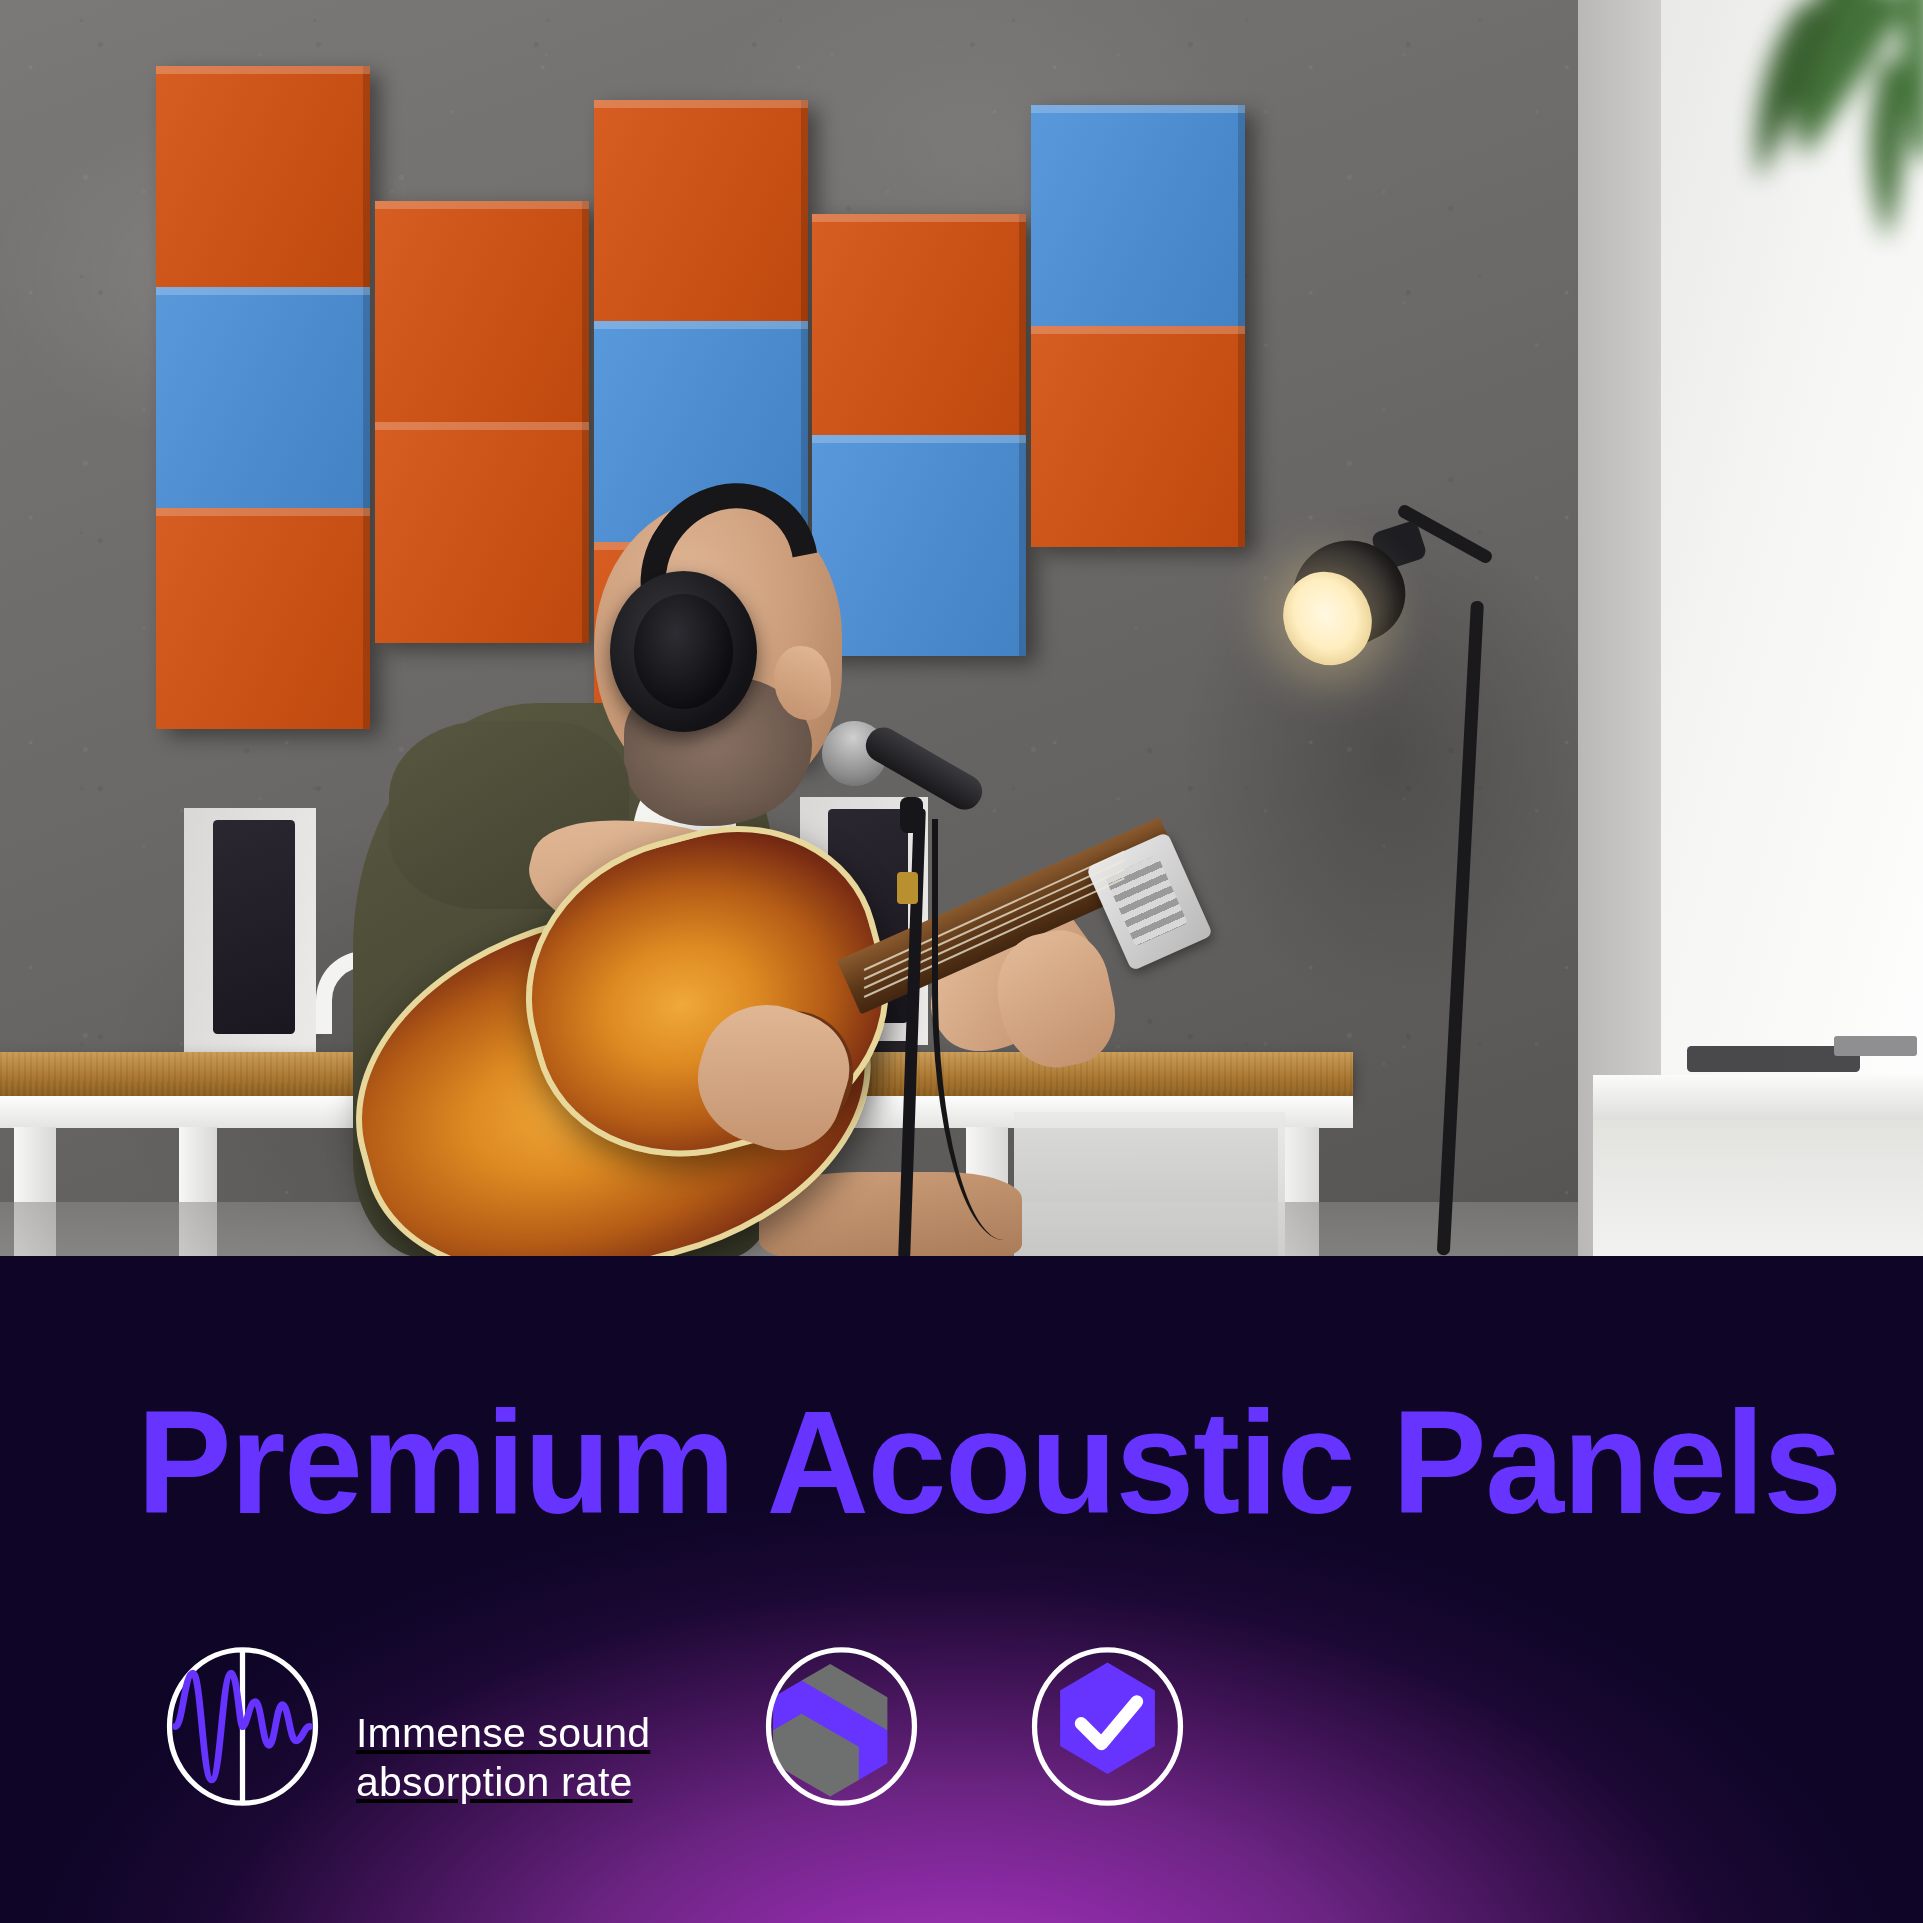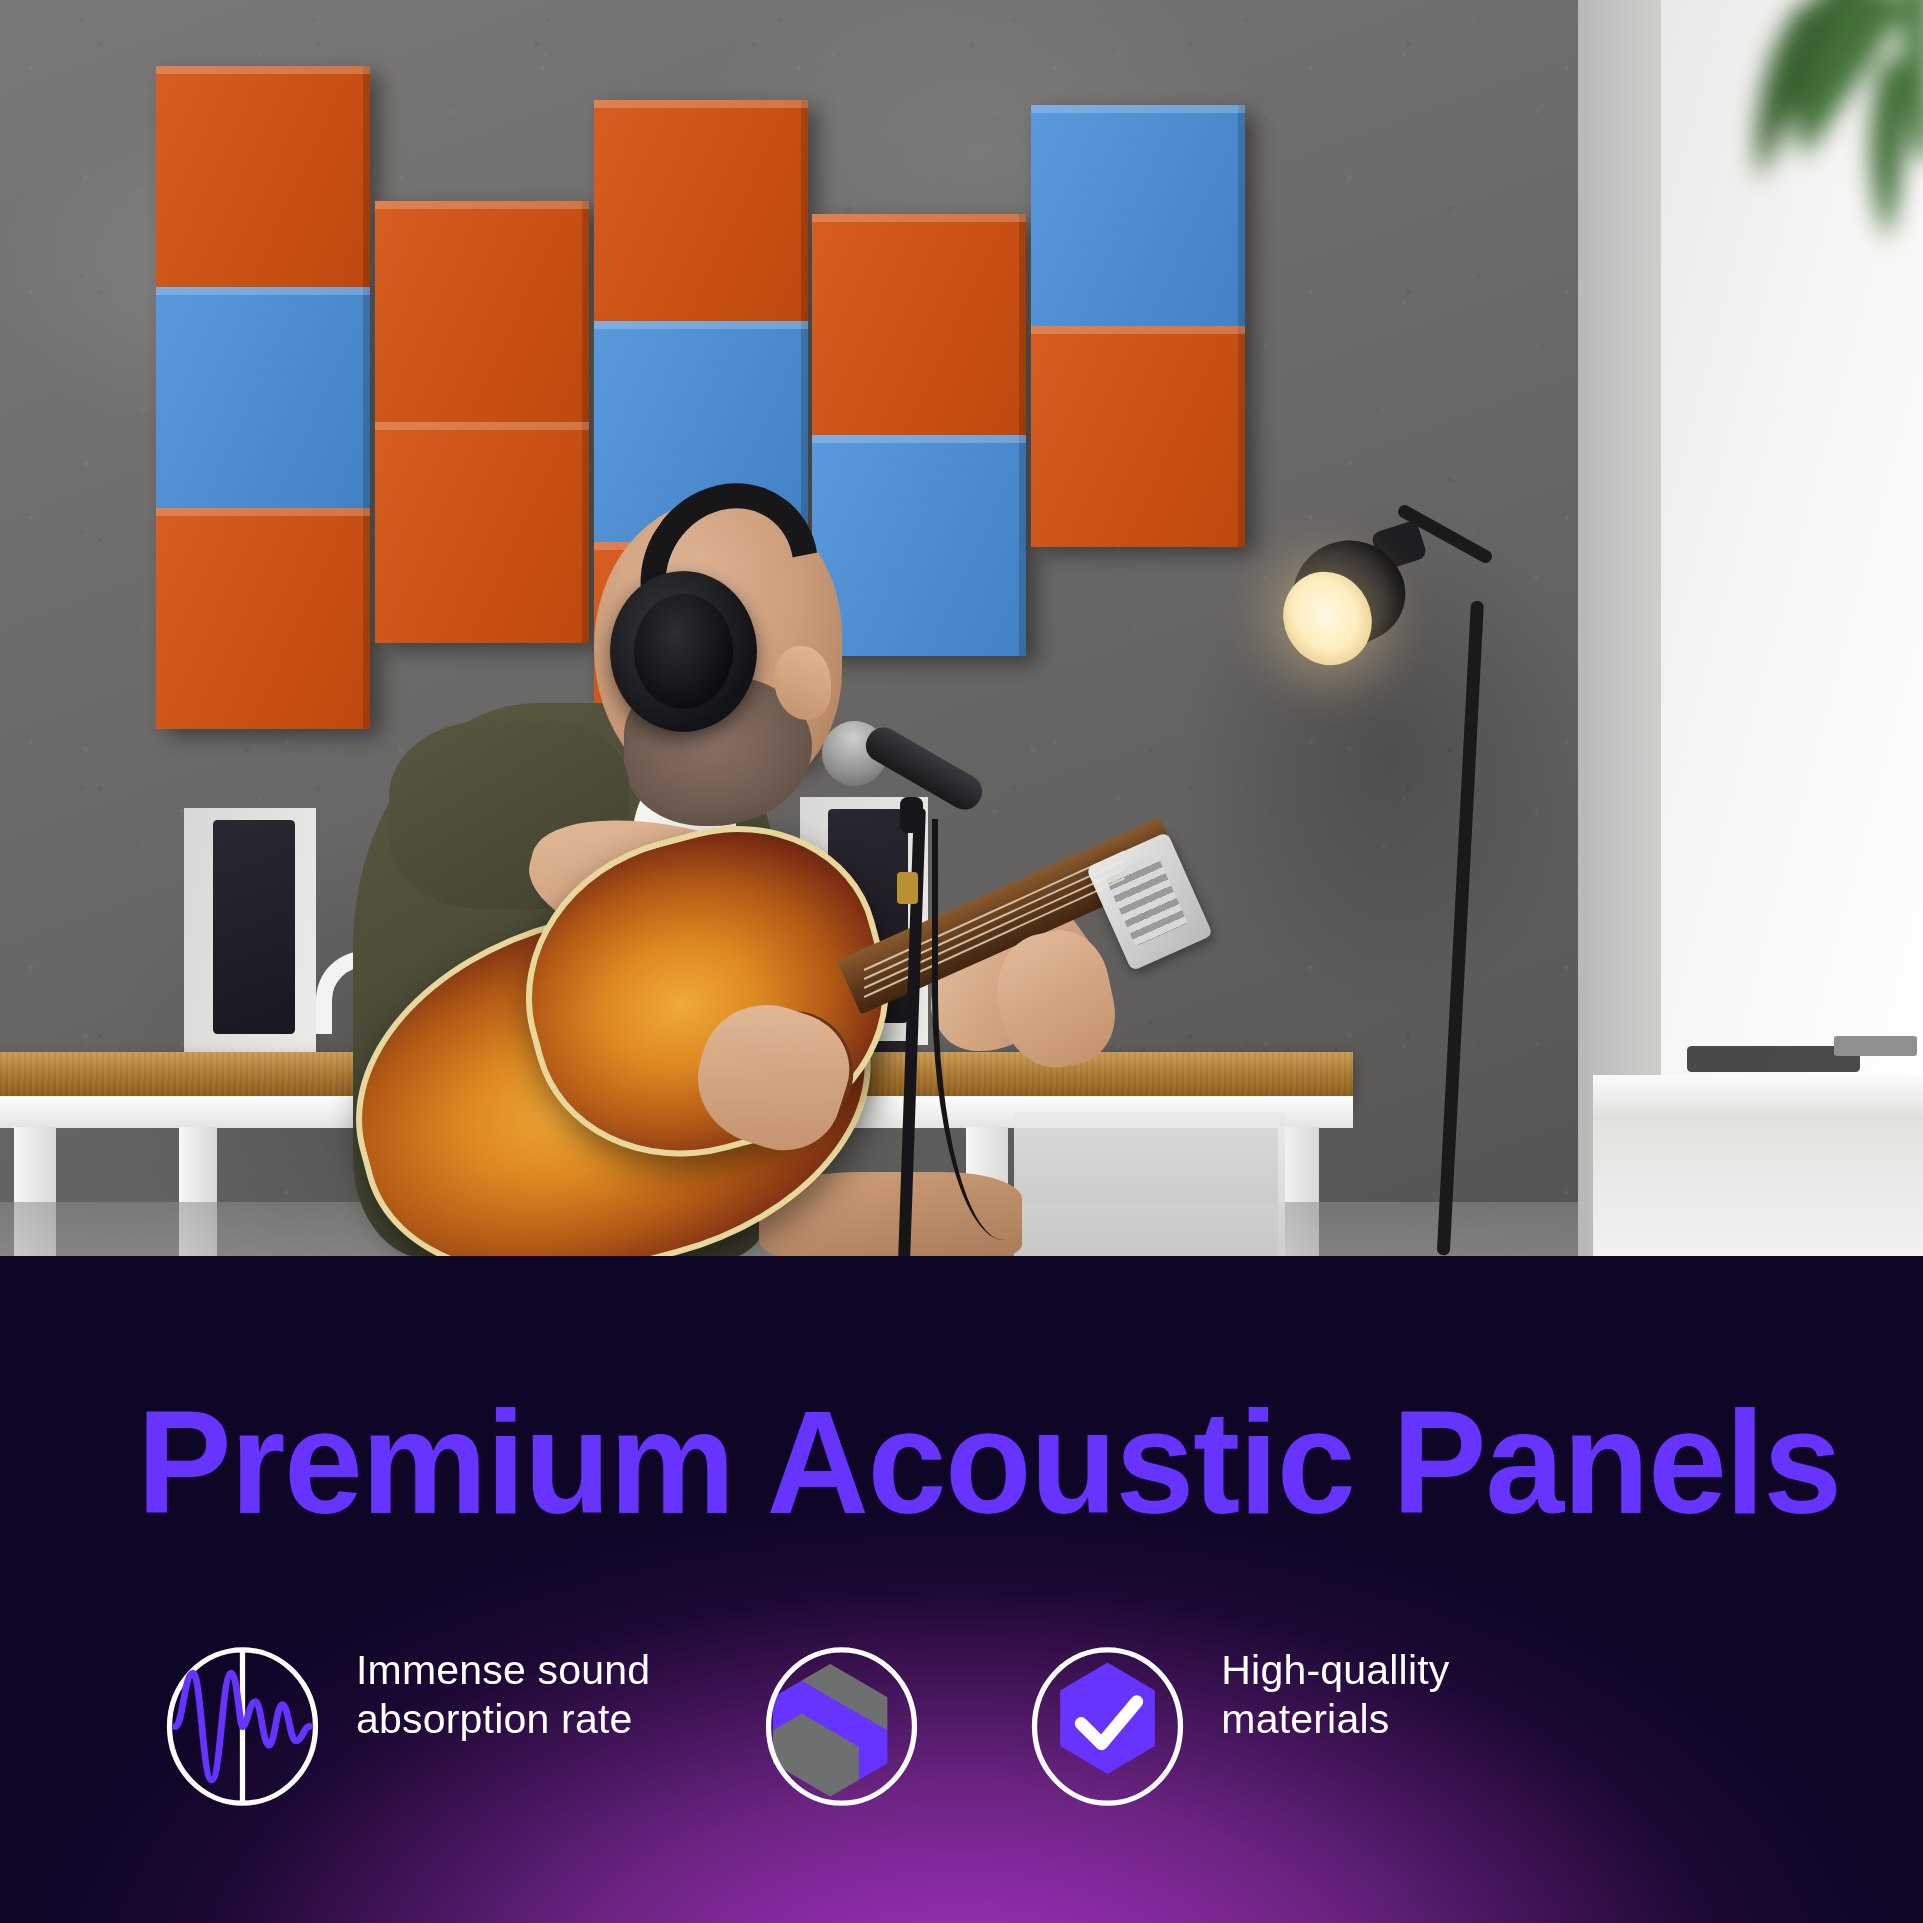--- a/index.html
+++ b/index.html
@@ -141,21 +141,21 @@
       radial-gradient(ellipse 676px 391px at 50% 128%, rgba(190,80,210,.55), rgba(190,80,210,0) 70%);
   }
   .banner-inner{ position:relative; z-index:2; width:100%; height:100%; }
 
   .headline{ position:absolute; left:137px; top:1389px; width:1653px; }
   .headline .h1{ font-size:147px; line-height:1; font-weight:700; color:#6633ff;
                  letter-spacing:-1.5px; transform:scaleX(.965); transform-origin:left center;
                  font-family:"Liberation Sans", sans-serif; white-space:nowrap; }
 
   .features{ position:absolute; left:0; top:1646px; width:1924px; display:flex; }
-  .feature{ display:flex; align-items:flex-start; }
+  .feature{ display:flex; align-items:flex-end;text-decoration:underline; }
   .f1{ margin-left:162px; }
   .f2{ margin-left:111px; }
   .f3{ margin-left:105px; }
   .ficon{ width:161px; height:161px; flex:0 0 161px; position:relative; }
   .flabel{ margin-left:33px; color:#ffffff; font-size:41px; line-height:1.2; font-weight:400;
            white-space:pre-line; letter-spacing:0.2px; }
 </style>
 </head>
 <body>
 
@@ -317,19 +317,17 @@
     </div>
 
     <div class="feature f3">
       <div class="ficon">
         <svg viewBox="0 0 214 214" width="161" height="161">
           <polygon points="107,22 170,59 170,133 107,170 44,133 44,59" fill="#6633ff"></polygon>
           <path d="M72 103 L99 130 L146 74" fill="none" stroke="#ffffff" stroke-width="17" stroke-linecap="round" stroke-linejoin="round"></path>
           <ellipse cx="107" cy="107" rx="97" ry="102" fill="none" stroke="#ffffff" stroke-width="7"></ellipse>
         </svg>
       </div>
-      <div class="flabel">High-quallity
-materials</div>
     </div>
 
   </div>
 </div>
 
 
 </body></html>

